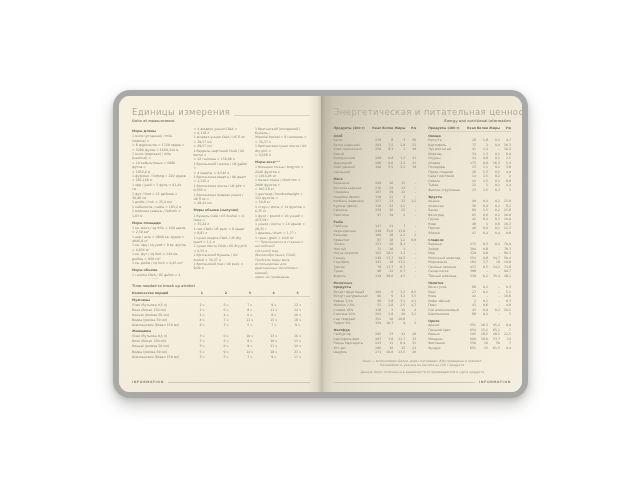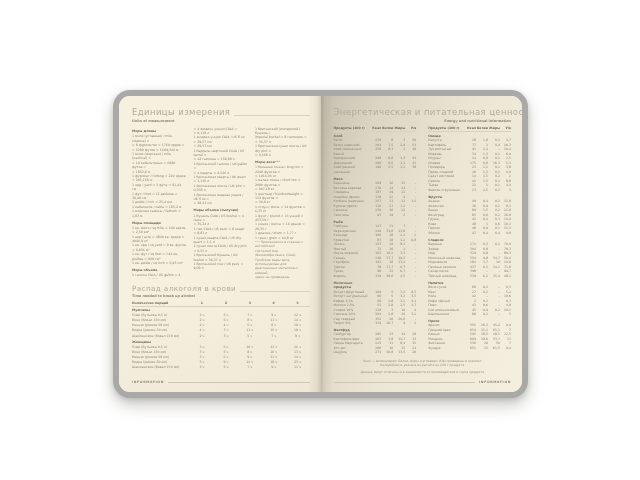--- a/index.html
+++ b/index.html
@@ -141,24 +141,20 @@
             <div class="ut">1 гран / grain = 64,8 мг</div>
             <div class="ui">*** Применяется в странах с английской</div>
             <div class="ui">системой мер (Великобритания, США).</div>
             <div class="ui">Тройские меры веса, используемые для</div>
             <div class="ui">драгоценных металлов и камней,</div>
             <div class="ui">здесь не приведены.</div>
           </div>
         </div>
 
       <div class="alc">
-        <div class="ptitle">
-          <span class="txt">Распад алкоголя в крови</span>
-          <span class="rule"></span>
-        </div>
         <div class="subtl">Time needed to break up alcohol</div>
         <div class="atable" id="alc-table">
             <div class="arow head">
               <span>Количество порций</span>
               <span class="c">1</span>
               <span class="c">2</span>
               <span class="c">3</span>
               <span class="c">4</span>
               <span class="c">5</span>
             </div>

